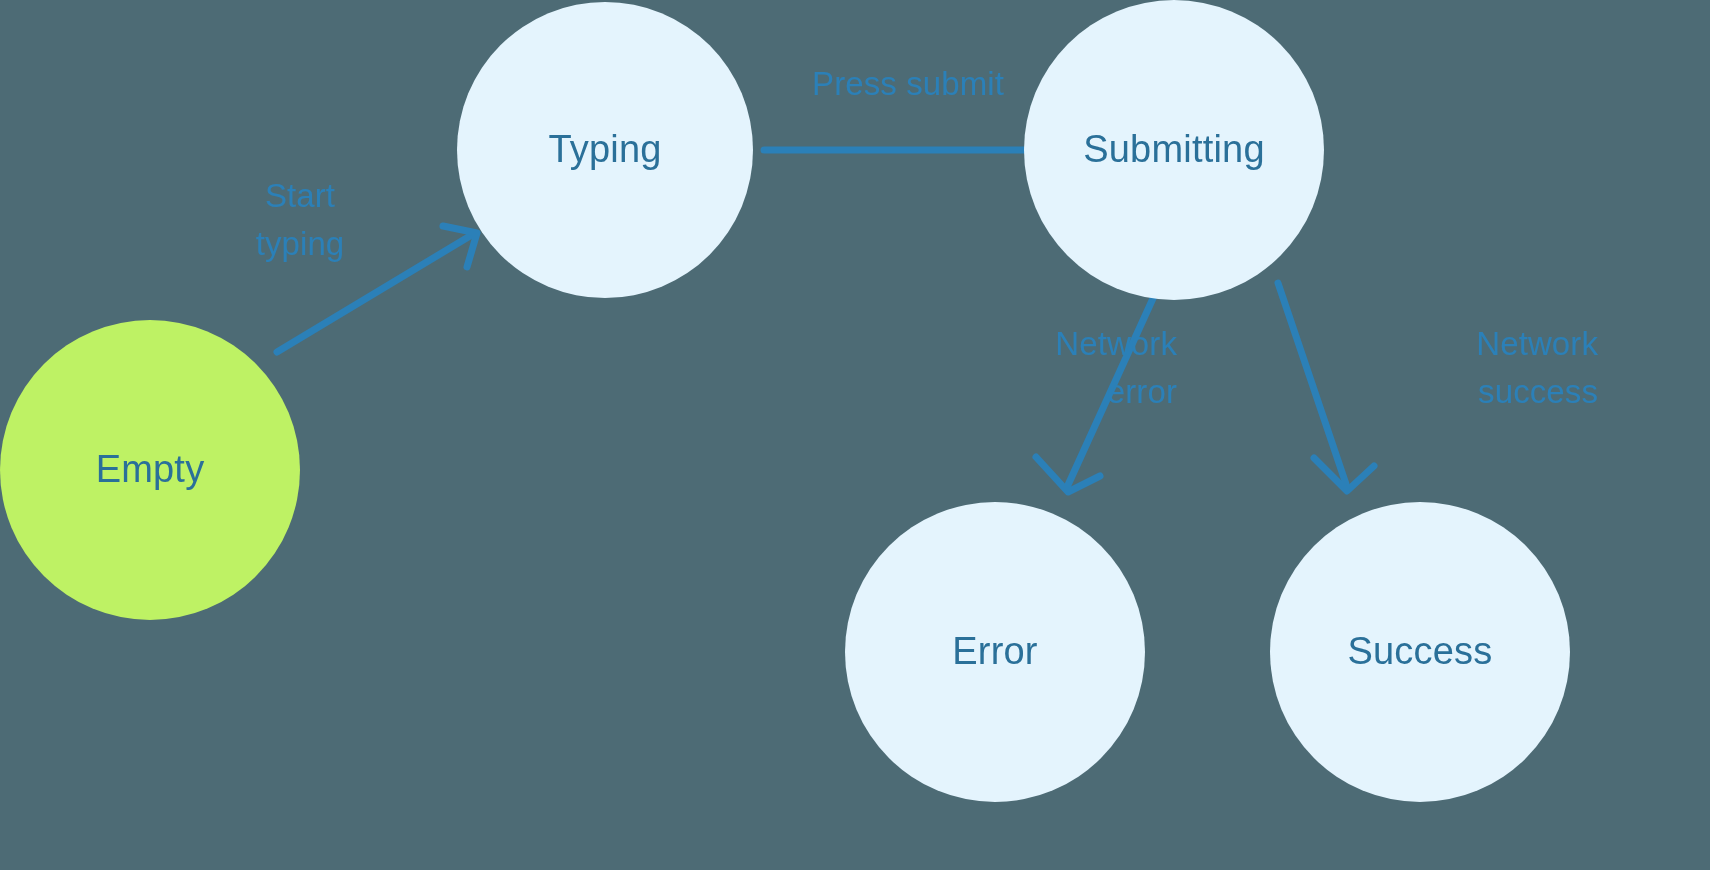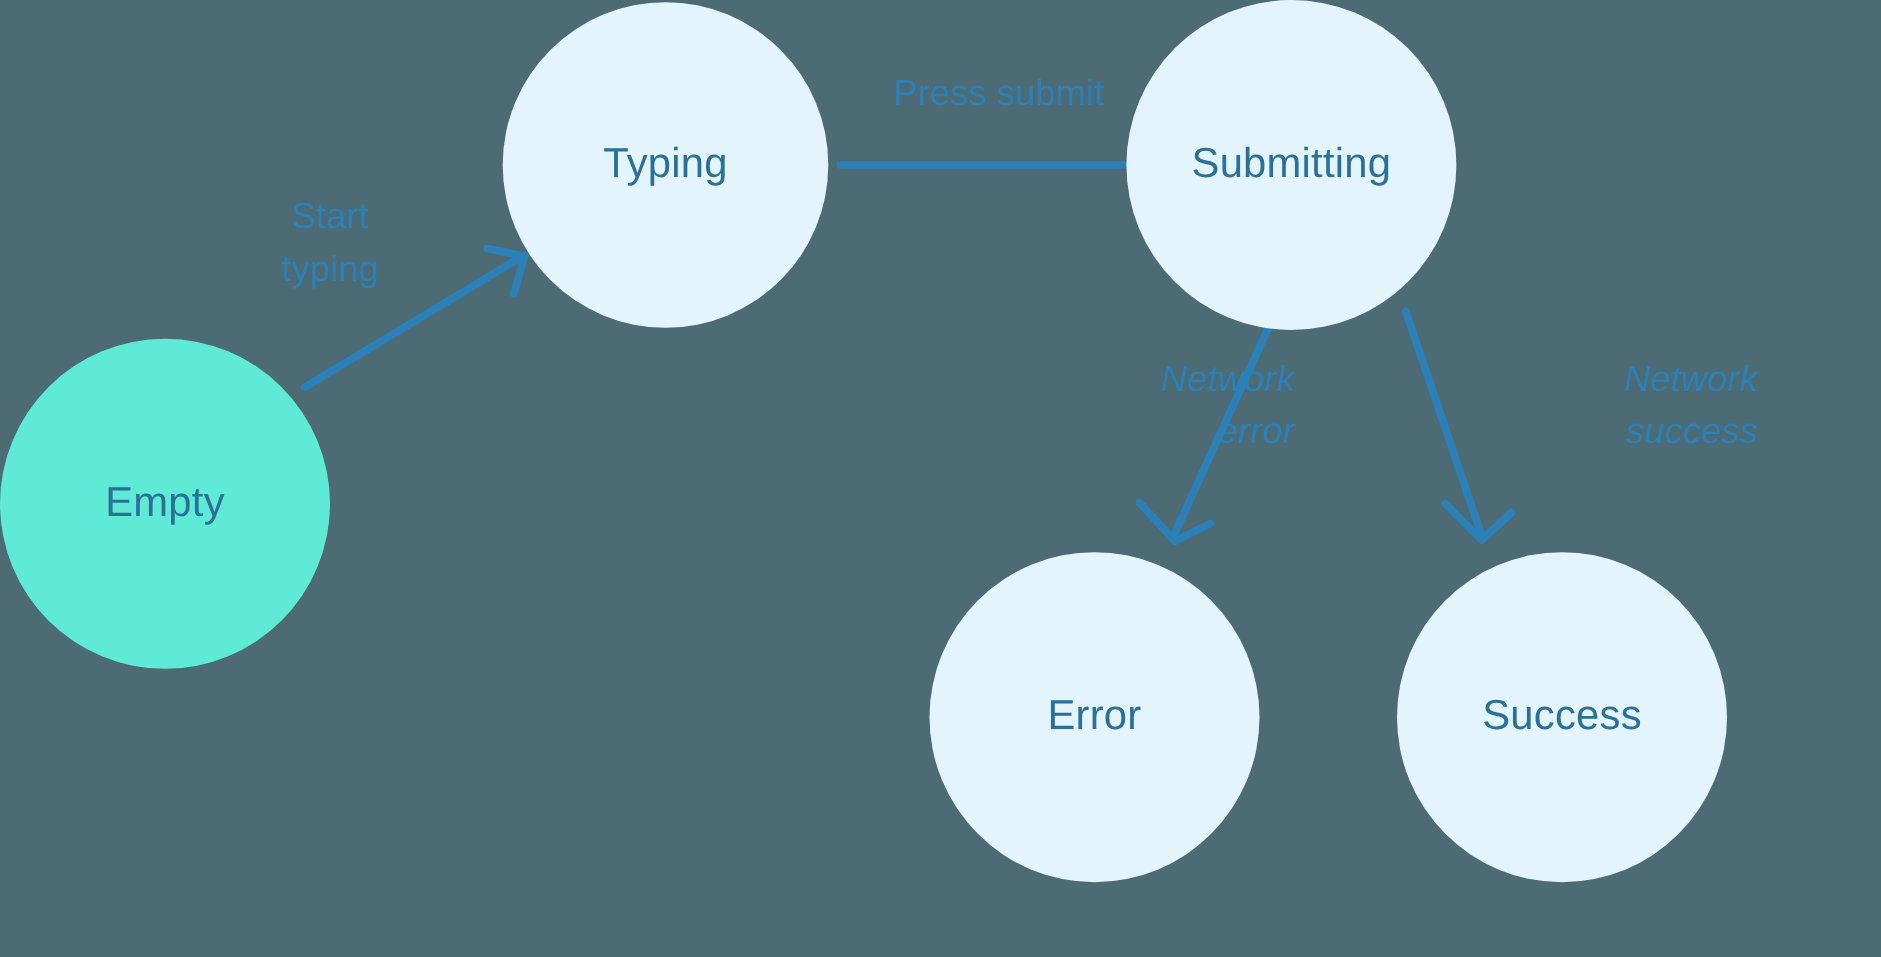--- a/index.html
+++ b/index.html
@@ -47,21 +47,21 @@
   .edge-label {
     position: absolute;
     color: #2b80b8;
     font-size: 33px;
     font-weight: 400;
     line-height: 1.45;
     white-space: pre-line;
     letter-spacing: 0.1px;
   }
   .lbl-center { text-align: center; }
-  .lbl-right  { text-align: right; font-style: italic; }
+  .lbl-right  { text-align: right; }
 </style>
 </head>
 <body>
 
 <div id="diagram-root">
 
   <svg id="edge-layer" viewBox="0 0 1710 870" width="1710" height="870" xmlns="http://www.w3.org/2000/svg" aria-hidden="true">
 
     <g>
       <line x1="277" y1="352" x2="470" y2="236" stroke="#2b80b8" stroke-width="7" stroke-linecap="round"></line>
@@ -77,21 +77,21 @@
       <line x1="1160" y1="283" x2="1068" y2="485" stroke="#2b80b8" stroke-width="7" stroke-linecap="round"></line>
       <polyline points="1036,457 1068,492 1100,476" fill="none" stroke="#2b80b8" stroke-width="7" stroke-linecap="round" stroke-linejoin="round"></polyline>
     </g>
 
     <g>
       <line x1="1278" y1="283" x2="1346" y2="484" stroke="#2b80b8" stroke-width="7" stroke-linecap="round"></line>
       <polyline points="1314,458 1347,491 1374,466" fill="none" stroke="#2b80b8" stroke-width="7" stroke-linecap="round" stroke-linejoin="round"></polyline>
     </g>
   </svg>
 
-  <div class="node" id="node-empty" style="left: 0px; top: 308px; width: 300px; height: 300px; background: #5eead4;">
+  <div class="node" id="node-empty" style="left: 0px; top: 320px; width: 300px; height: 300px; background: #bef264;">
     <span class="node-label">Empty</span>
   </div>
 
   <div class="node" id="node-typing" style="left: 457px; top: 2px; width: 296px; height: 296px; background: rgb(228, 244, 253);">
     <span class="node-label">Typing</span>
   </div>
 
   <div class="node" id="node-submitting" style="left: 1024px; top: 0px; width: 300px; height: 300px; background: rgb(228, 244, 253);">
     <span class="node-label">Submitting</span>
   </div>

